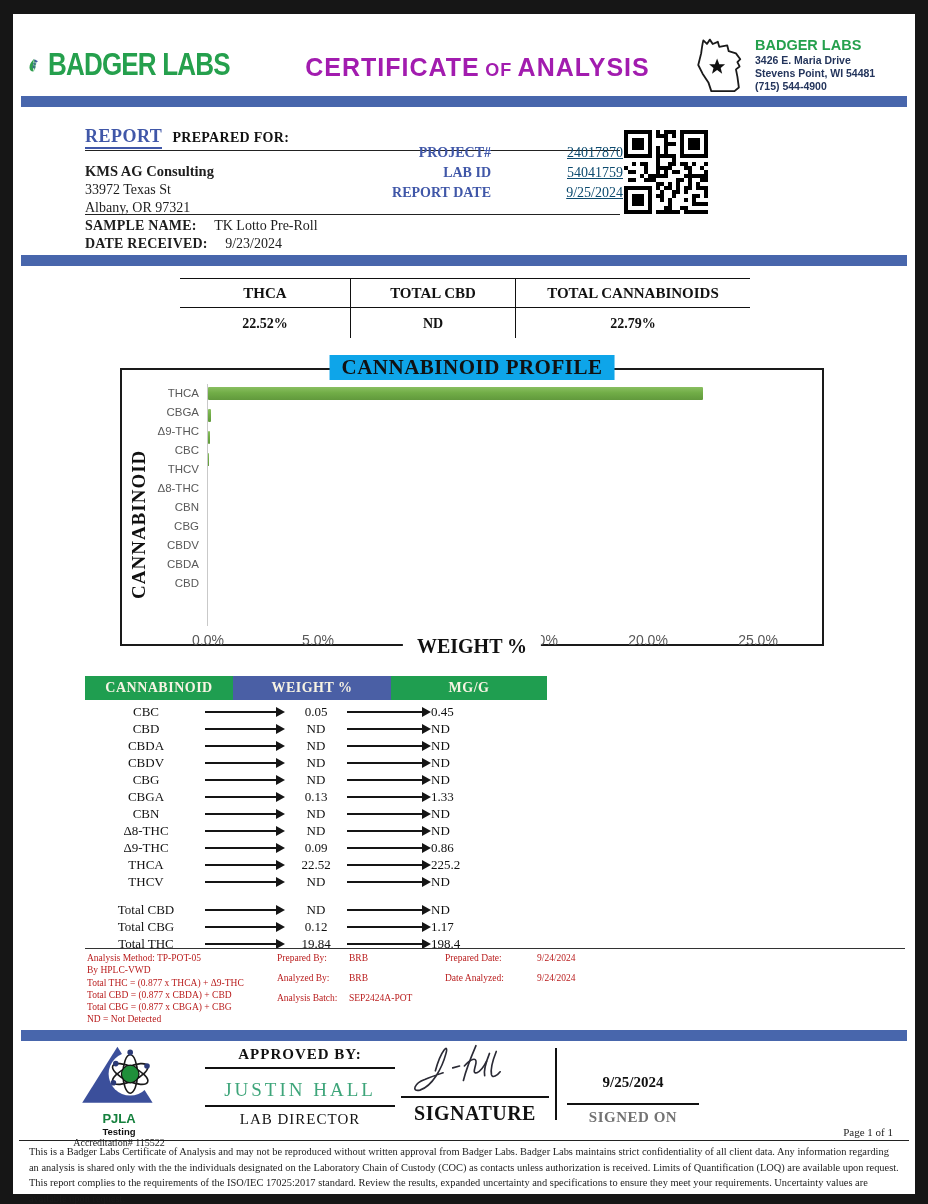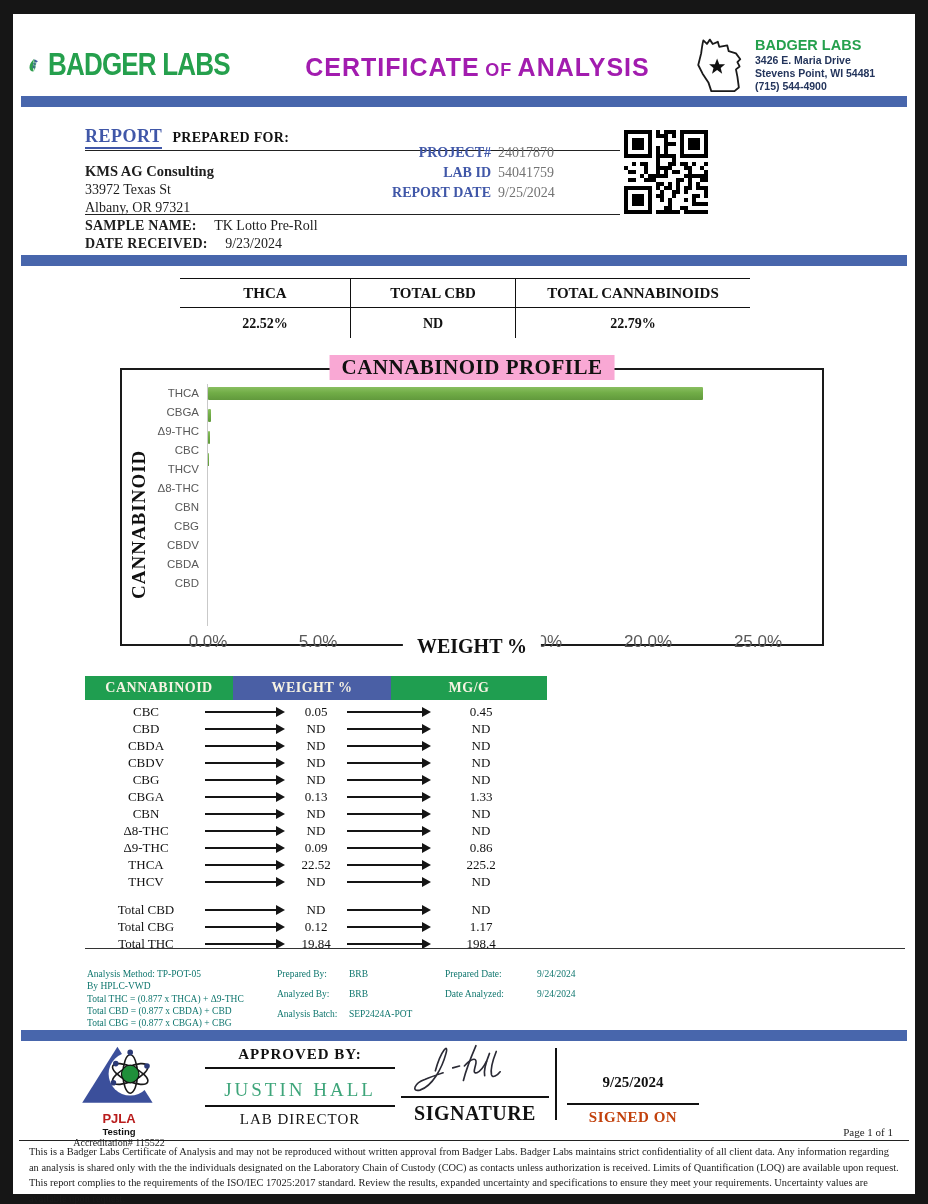--- a/index.html
+++ b/index.html
@@ -23,85 +23,85 @@
 
   
   .report-section{position:absolute;top:100px;left:0;right:0;height:145px;}
   .rep-head{position:absolute;left:72px;top:12px;width:535px;border-bottom:1.5px solid #222;padding-bottom:3px;}
   .rep-head .rep{color:#4057a8;font-weight:bold;font-size:18px;letter-spacing:0.5px;border-bottom:2.5px solid #4057a8;padding-bottom:1px;}
   .rep-head .pf{color:#111;font-weight:bold;font-size:14px;margin-left:6px;letter-spacing:0.3px;}
   .client{position:absolute;left:72px;top:48px;font-size:14px;color:#1d1d1d;line-height:18.5px;}
   .client .cname{font-weight:bold;font-size:14.5px;}
   .meta{position:absolute;left:315px;top:30px;width:300px;display:grid;grid-template-columns:170px 125px;row-gap:2px;font-size:14px;line-height:18px;}
   .meta .ml{color:#4057a8;font-weight:bold;text-align:right;padding-right:7px;}
-  .meta .mv{color:#737373;text-align:left;}
+  .meta .mv{color:#0c4a6e;text-align:right;text-decoration:underline;}
   .qr{position:absolute;left:611px;top:16px;width:84px;height:84px;}
   .thin-line{position:absolute;left:72px;top:100px;width:535px;border-top:1.5px solid #222;}
   .sample-row{position:absolute;left:72px;font-size:14px;color:#1d1d1d;}
   .sr1{top:104px;} .sr2{top:122px;}
   .sample-row b{font-weight:bold;letter-spacing:0.2px;}
   .sample-row .sv{margin-left:14px;}
 
   
   .summary{position:absolute;top:264px;left:167px;width:570px;border-top:1.5px solid #111;display:grid;grid-template-columns:170px 165px 235px;}
   .sum-cell{text-align:center;font-weight:bold;color:#111;}
   .sum-h{font-size:15px;padding:6px 0 5px;border-bottom:1.5px solid #111;}
   .sum-v{font-size:14px;padding:8px 0 6px;}
   .bl{border-left:1.5px solid #111;}
 
   
   .chart-box{position:absolute;top:354px;left:107px;width:700px;height:274px;border:2px solid #1a1a1a;background:#fff;}
-  .chart-title{position:absolute;top:-15px;left:50%;transform:translateX(-50%);background:#f9a8d4;padding:0 12px;font-weight:bold;font-size:21px;letter-spacing:0.5px;color:#111;white-space:nowrap;}
+  .chart-title{position:absolute;top:-15px;left:50%;transform:translateX(-50%);background:#0ea5e9;padding:0 12px;font-weight:bold;font-size:21px;letter-spacing:0.5px;color:#111;white-space:nowrap;}
   .chart-xlabel{position:absolute;bottom:-14px;left:50%;transform:translateX(-50%);background:#fff;padding:0 14px;font-weight:bold;font-size:20px;color:#111;white-space:nowrap;}
   .chart-ylabel{position:absolute;left:6px;top:24px;height:205px;display:flex;align-items:center;writing-mode:vertical-rl;transform:rotate(180deg);font-weight:bold;font-size:19px;letter-spacing:1px;color:#111;}
   .chart-body{display:flex;padding-top:14px;}
   .ylabels{width:85px;}
   .ylabels .clabel{height:19px;line-height:19px;text-align:right;padding-right:8px;font-family:"Liberation Sans",sans-serif;font-size:11.5px;color:#595959;}
   .plot{flex:1;border-left:1px solid #c9c9c9;}
   .crow{height:19px;}
   .cbar{height:13px;margin-top:3px;background:linear-gradient(to bottom,#8abf61 0%,#71ad47 45%,#61993c 100%);border-radius:1px;}
-  .xticks{position:relative;height:24px;margin-left:86px;font-family:"Liberation Sans",sans-serif;font-size:17px;color:#595959;}
+  .xticks{position:relative;height:24px;margin-left:86px;font-family:"Liberation Sans",sans-serif;font-size:14px;color:#595959;}
   .xtick{position:absolute;top:6px;transform:translateX(-50%);white-space:nowrap;}
 
   
   .ctable{position:absolute;top:662px;left:72px;width:462px;}
   .ct-head{display:grid;grid-template-columns:148px 158px 156px;height:24px;}
   .ct-h{display:flex;align-items:center;justify-content:center;color:#f7f3e3;font-weight:bold;font-size:14px;letter-spacing:0.5px;}
   .h-green{background:#1f9e50;} .h-blue{background:#4a5fa5;}
   .ct-body{padding-top:3px;}
   .trow{display:flex;align-items:center;height:17px;padding-left:2px;}
   .rname{width:118px;text-align:center;font-size:13px;color:#111;}
   .arrow{position:relative;height:2px;background:#151515;}
   .a1{width:72px;margin-right:8px;} .a2{width:76px;margin-right:8px;}
   .arrow::after{content:'';position:absolute;right:-8px;top:-4px;border-left:9px solid #151515;border-top:5px solid transparent;border-bottom:5px solid transparent;}
   .rweight{width:62px;text-align:center;font-size:13px;color:#111;}
-  .rmgg{width:100px;text-align:center;font-size:13px;color:#111;}
+  .rmgg{width:100px;text-align:left;font-size:13px;color:#111;}
   .row-gap{height:11px;}
 
   .foot-line{position:absolute;top:934px;left:72px;width:820px;border-top:1.5px solid #333;}
-  .footnotes{position:absolute;top:938px;left:74px;display:flex;color:#0f766e;margin-top:16px;}
+  .footnotes{position:absolute;top:938px;left:74px;display:flex;color:#b91c1c;}
   .fn-left{width:178px;font-size:9.5px;line-height:12.3px;}
   .fn-pairs{display:grid;grid-template-columns:72px 96px 92px 80px;font-size:9.5px;line-height:13px;row-gap:7px;align-content:start;margin-left:12px;}
 
   
   .pjla{position:absolute;left:40px;top:1028px;width:132px;text-align:center;}
-  .pjla-name{font-family:"Liberation Sans",sans-serif;font-weight:bold;font-size:13px;color:#b91c1c;margin-top:1px;}
+  .pjla-name{font-family:"Liberation Sans",sans-serif;font-weight:bold;font-size:13px;color:#15803d;margin-top:1px;}
   .pjla-sub{font-family:"Liberation Sans",sans-serif;font-weight:bold;font-size:9.5px;color:#111;}
   .pjla-acc{font-size:10px;color:#222;}
   .approved{position:absolute;left:192px;top:1032px;width:190px;text-align:center;}
   .ap-label{font-weight:bold;font-size:15px;letter-spacing:1px;color:#111;border-bottom:2px solid #111;padding-bottom:4px;}
   .ap-name{color:#3ea57a;font-size:19px;letter-spacing:3px;padding:10px 0 4px;border-bottom:2px solid #111;}
   .ap-title{font-size:15px;letter-spacing:1px;color:#111;padding-top:4px;}
   .sigblock{position:absolute;left:388px;top:1022px;width:148px;text-align:center;}
   .sigline{border-top:2.5px solid #111;margin-top:-2px;}
   .sig-label{font-weight:bold;font-size:20px;color:#111;padding-top:4px;letter-spacing:0.5px;}
   .vdivider{position:absolute;left:542px;top:1034px;height:72px;border-left:2.5px solid #111;}
   .signedon{position:absolute;left:554px;top:1022px;width:132px;text-align:center;}
   .so-date{height:55px;display:flex;align-items:flex-end;justify-content:center;padding-bottom:12px;border-bottom:2.5px solid #111;font-weight:bold;font-size:15px;color:#111;}
-  .so-label{font-weight:bold;font-size:15px;color:#c2410c;padding-top:4px;letter-spacing:0.5px;}
+  .so-label{font-weight:bold;font-size:15px;color:#737373;padding-top:4px;letter-spacing:0.5px;}
   .page-of{position:absolute;top:1112px;right:22px;font-size:11px;color:#222;}
   .disclaimer{position:absolute;top:1126px;left:6px;right:6px;border-top:1.5px solid #222;padding:3px 10px 0;font-size:10.4px;line-height:1.5;color:#1c1c1c;}
 </style>
 </head>
 <body>
 
 <div class="page">
   <div class="paper">
 
     <div class="header">

